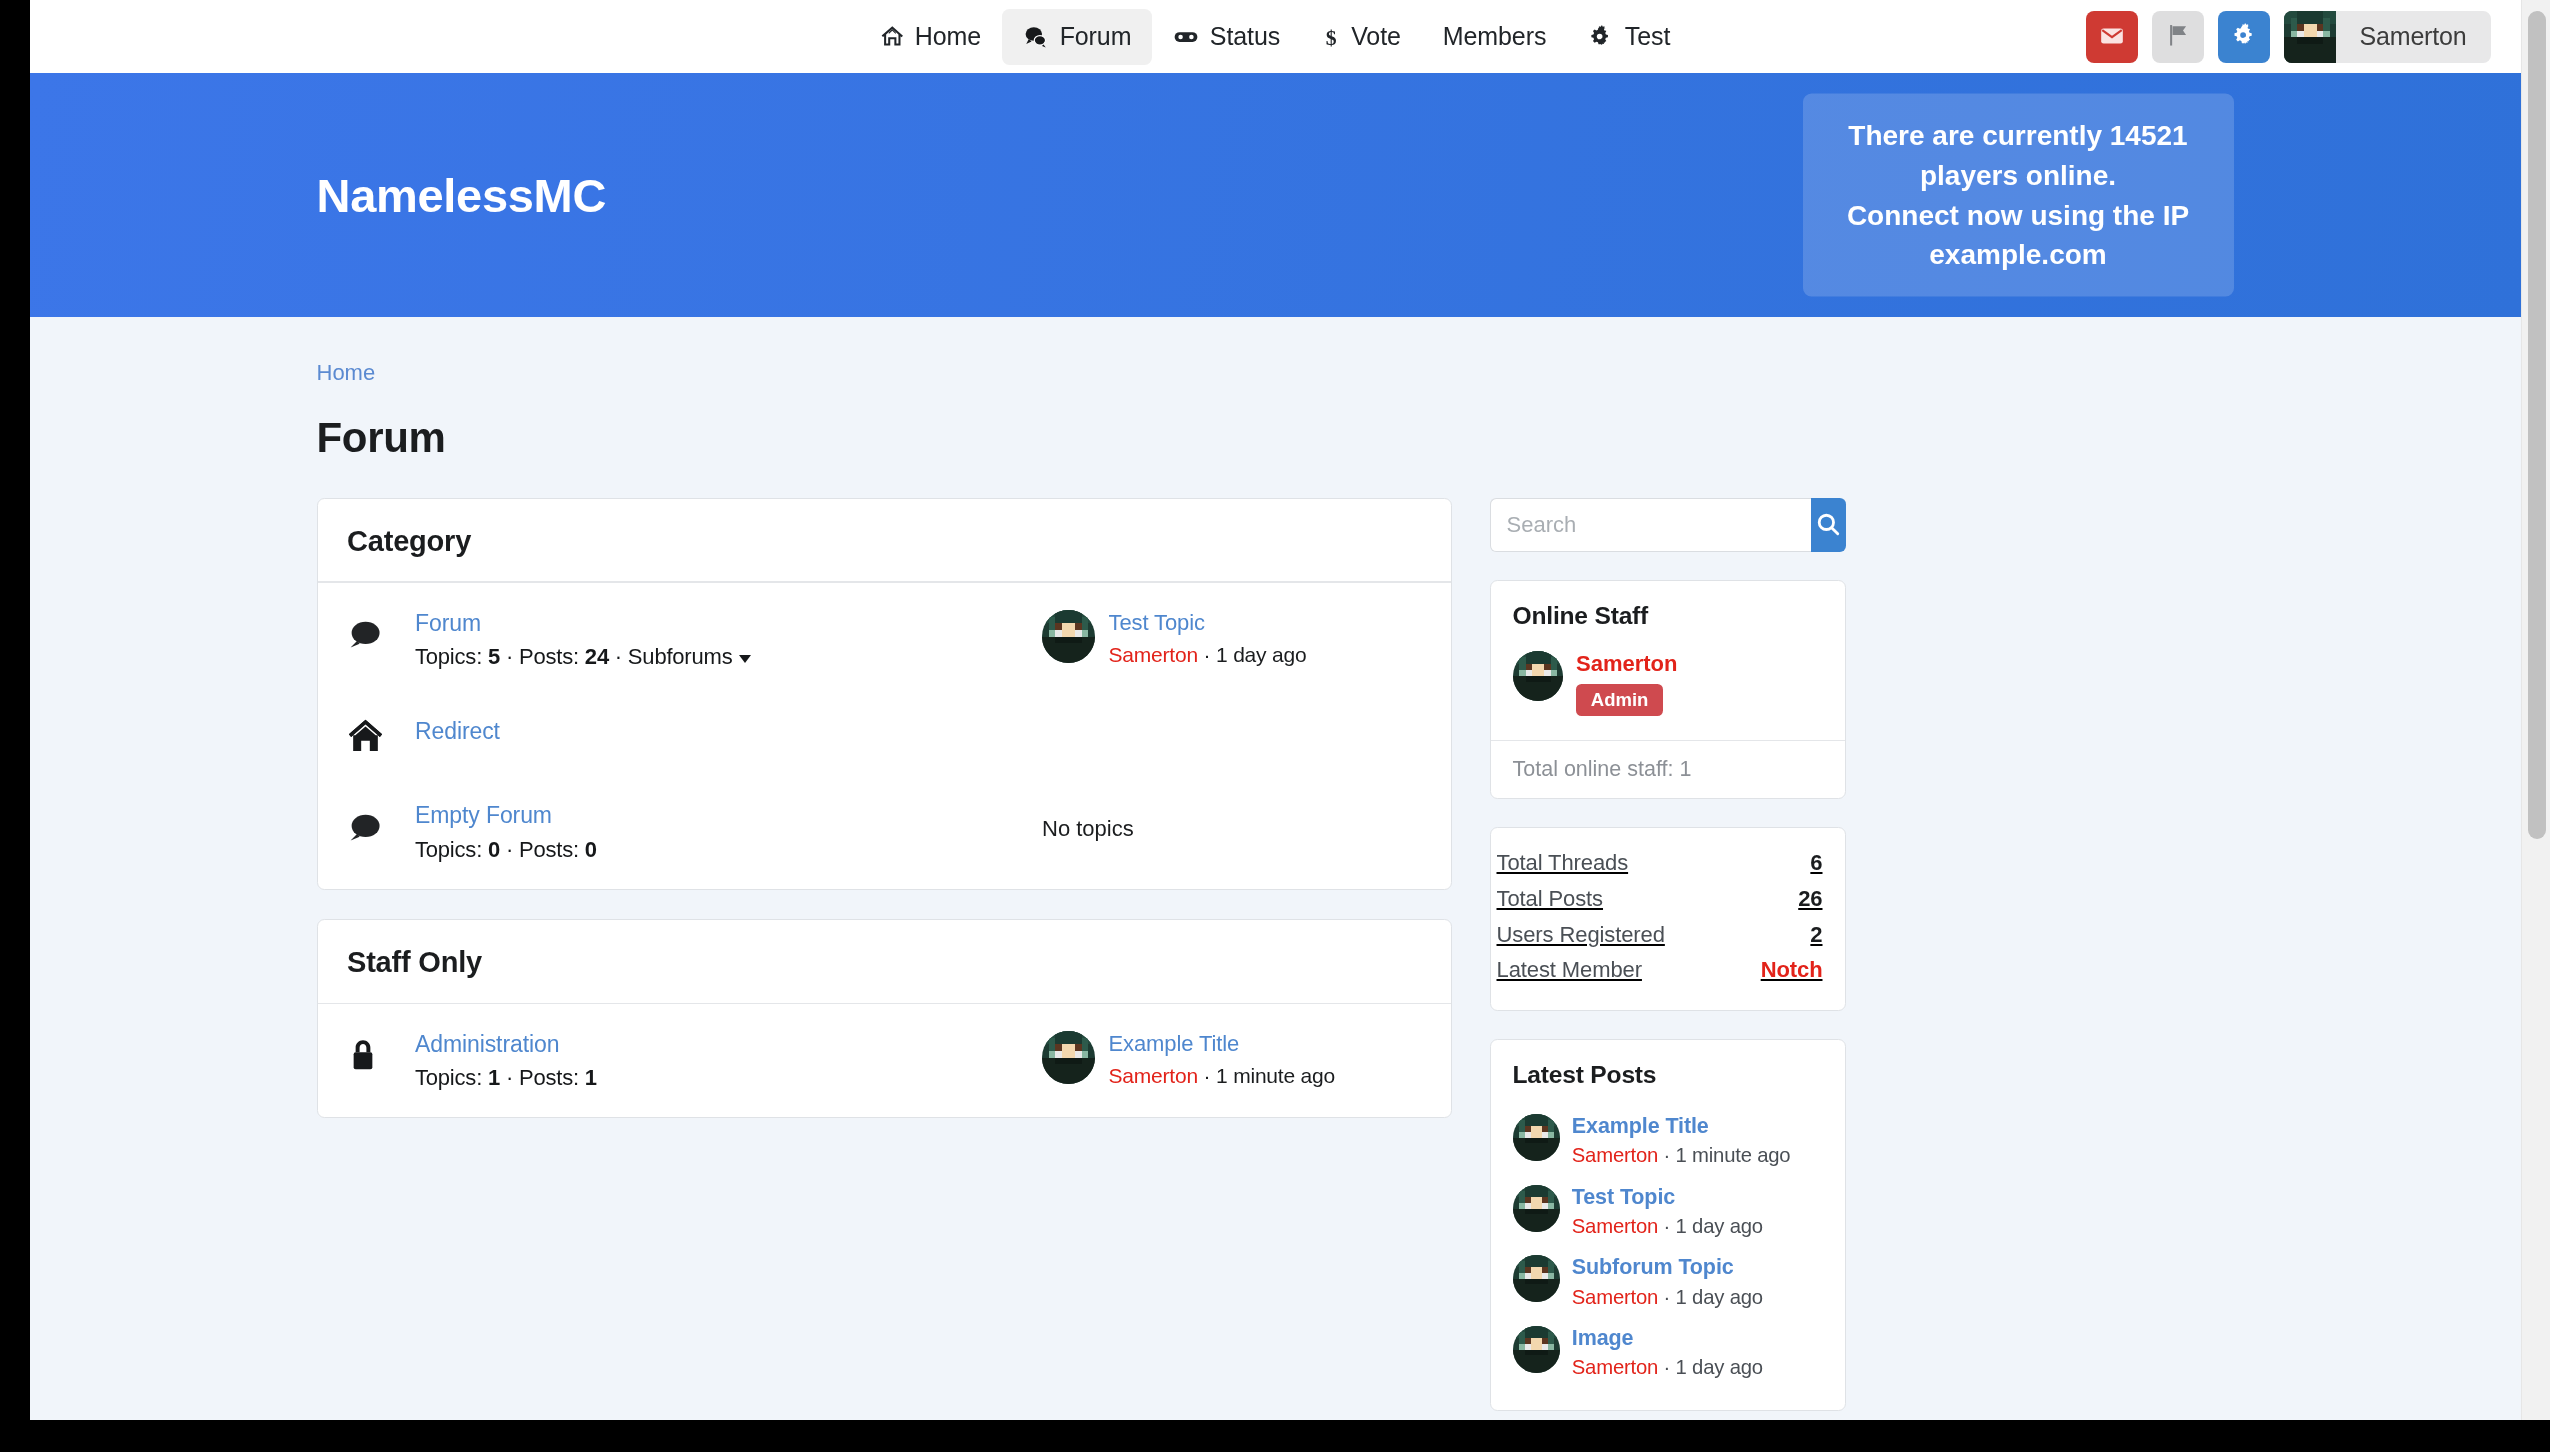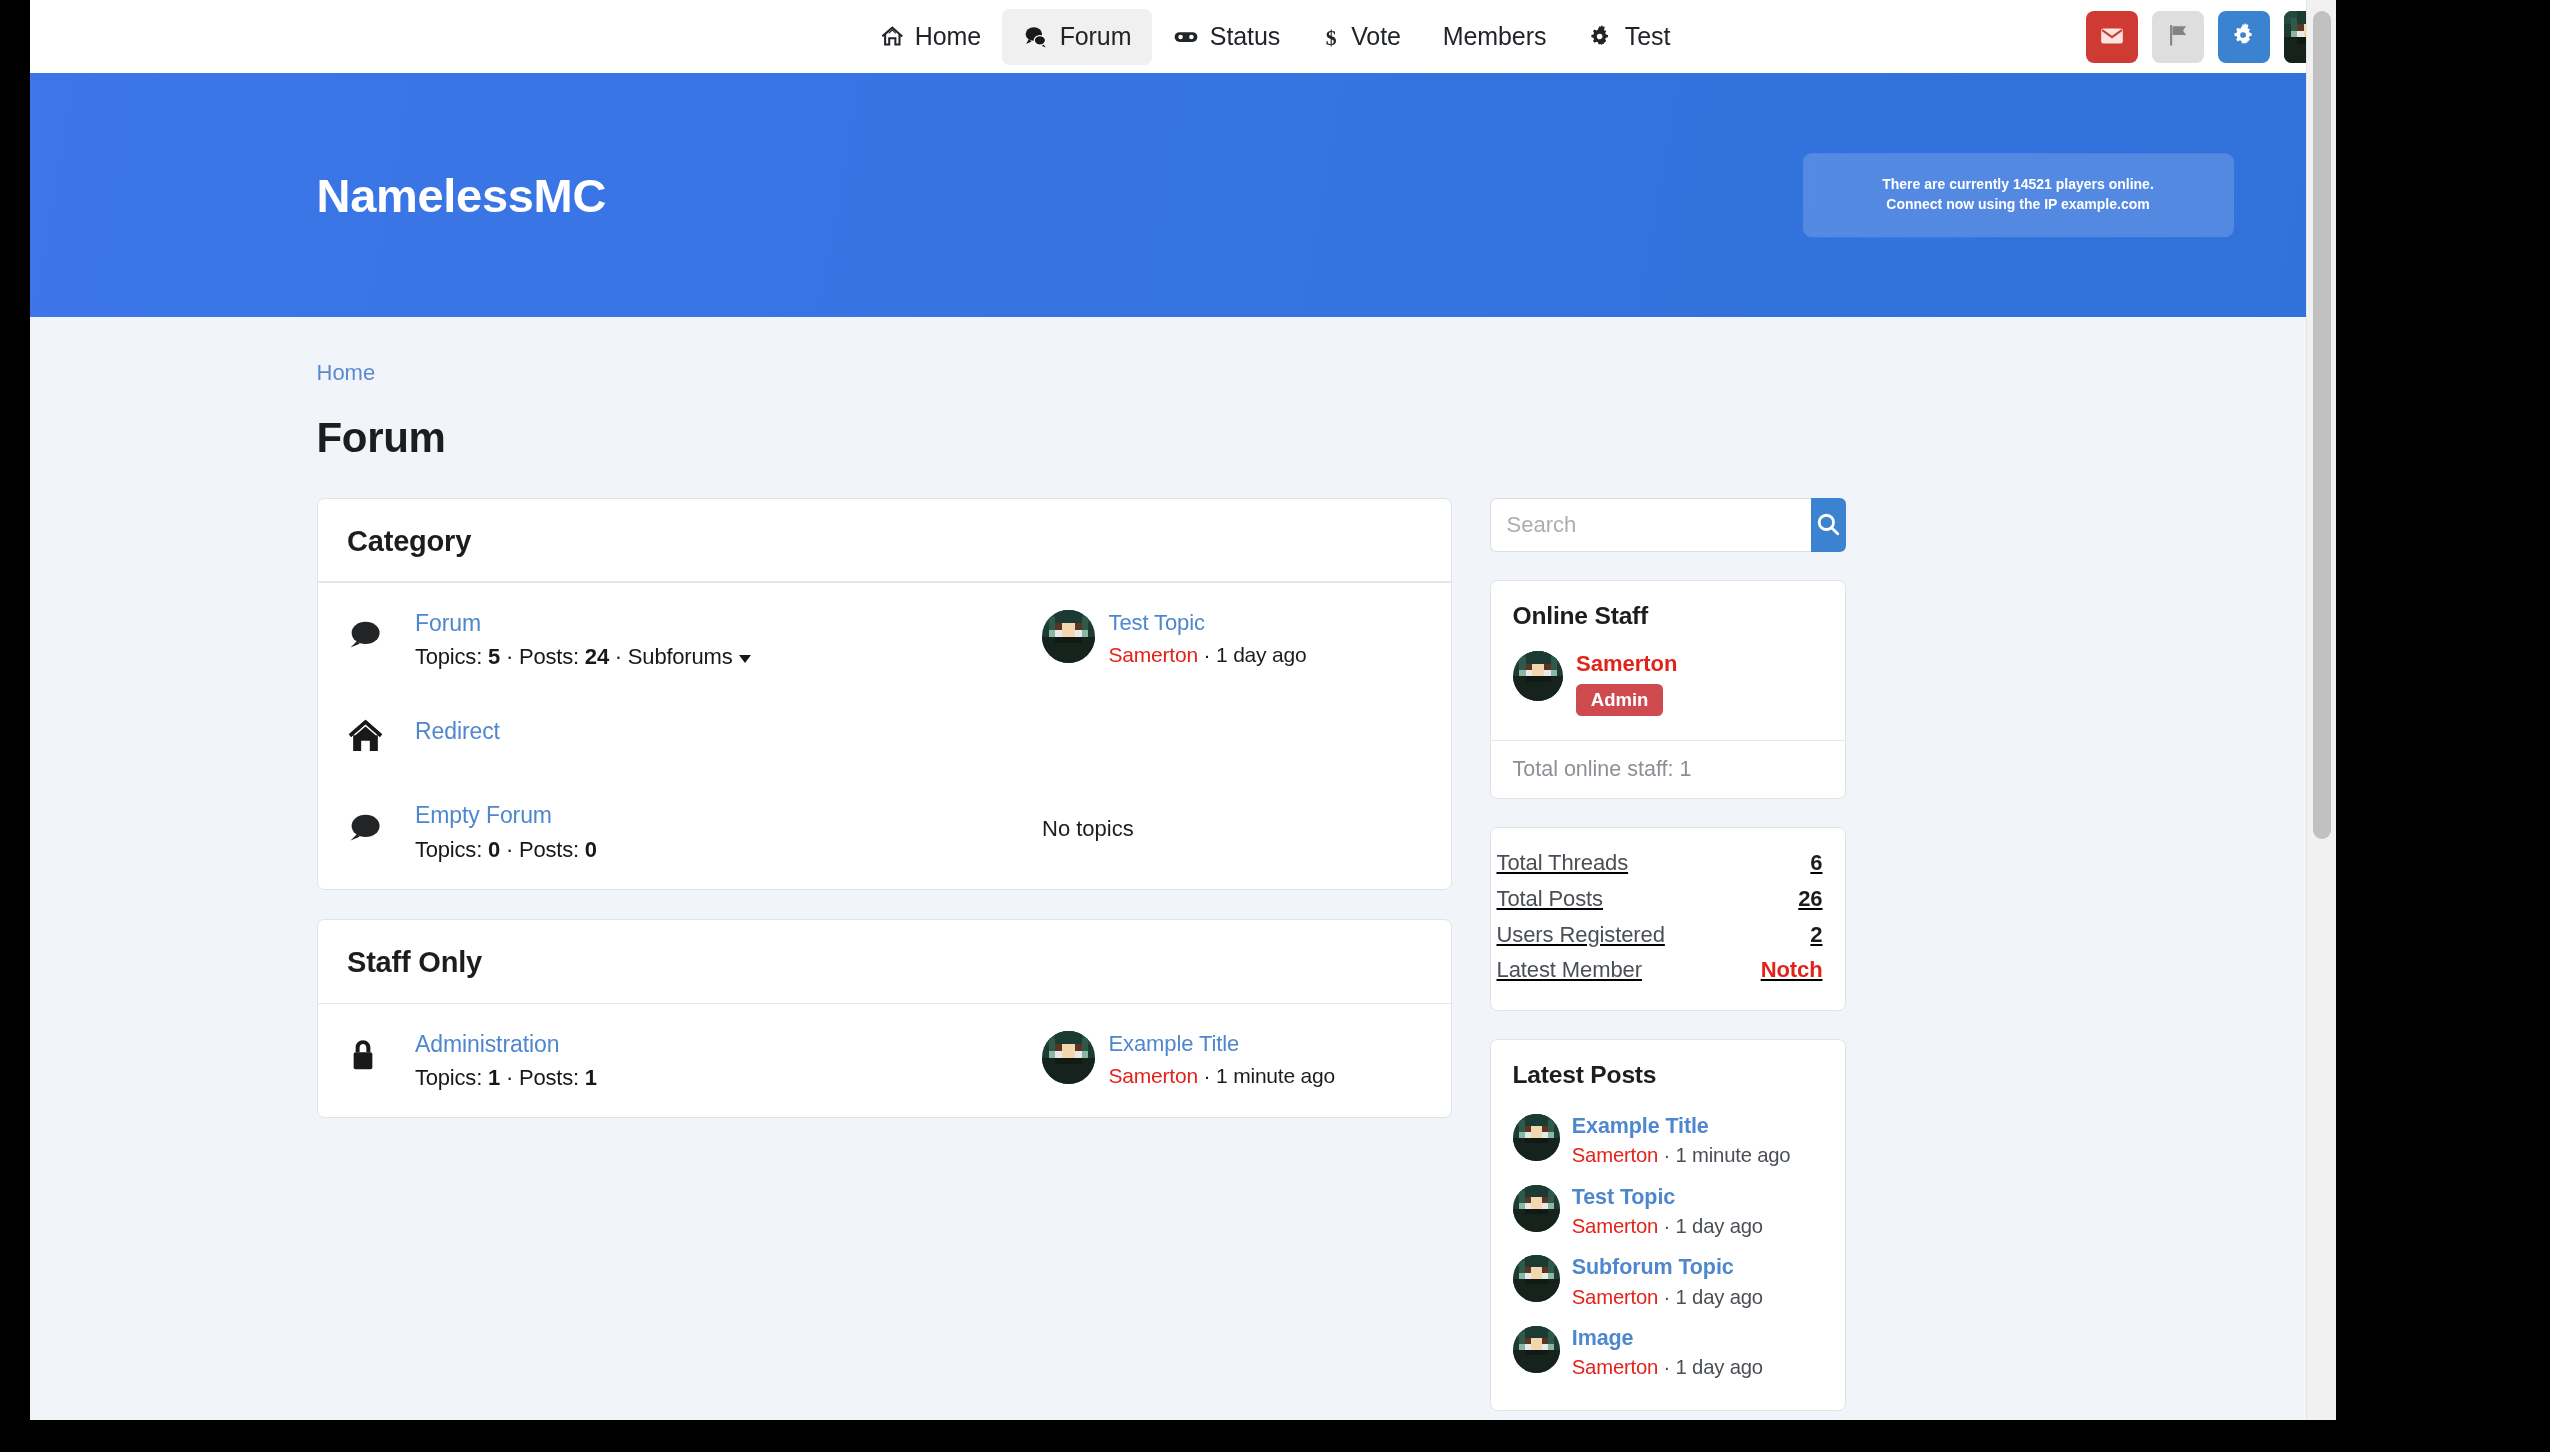--- a/index.html
+++ b/index.html
@@ -5,21 +5,21 @@
   * { box-sizing: border-box; margin: 0; padding: 0; }
   html, body {
     width: 2550px; height: 1452px;
     background: #000;
     font-family: "Liberation Sans", sans-serif;
     overflow: hidden;
   }
   .frame {
     position: absolute;
     left: 29.5px; top: 0;
-    width: 2306px; height: 1420px;
+    width: 2521px; height: 1420px;
     background: #f1f5fa;
     overflow: hidden;
   }
   .viewport {
     position: absolute;
     left: 0; top: 0;
     width: 2491px; height: 1420px;
     background: #f1f5fa;
     overflow: hidden;
   }
@@ -115,21 +115,21 @@
     top: 50%;
     transform: translateY(-50%);
     background: rgba(255,255,255,0.17);
     border-radius: 8.6px;
     padding: 22px 26px;
     width: 431px;
     text-align: center;
   }
   .hero-box p {
     color: #ffffff;
-    font-size: 14px;
+    font-size: 28px;
     font-weight: bold;
     line-height: 1.42;
   }
 
   
   .page {
     max-width: 1976px;
     margin: 0 auto;
     padding: 0 29.5px;
   }

